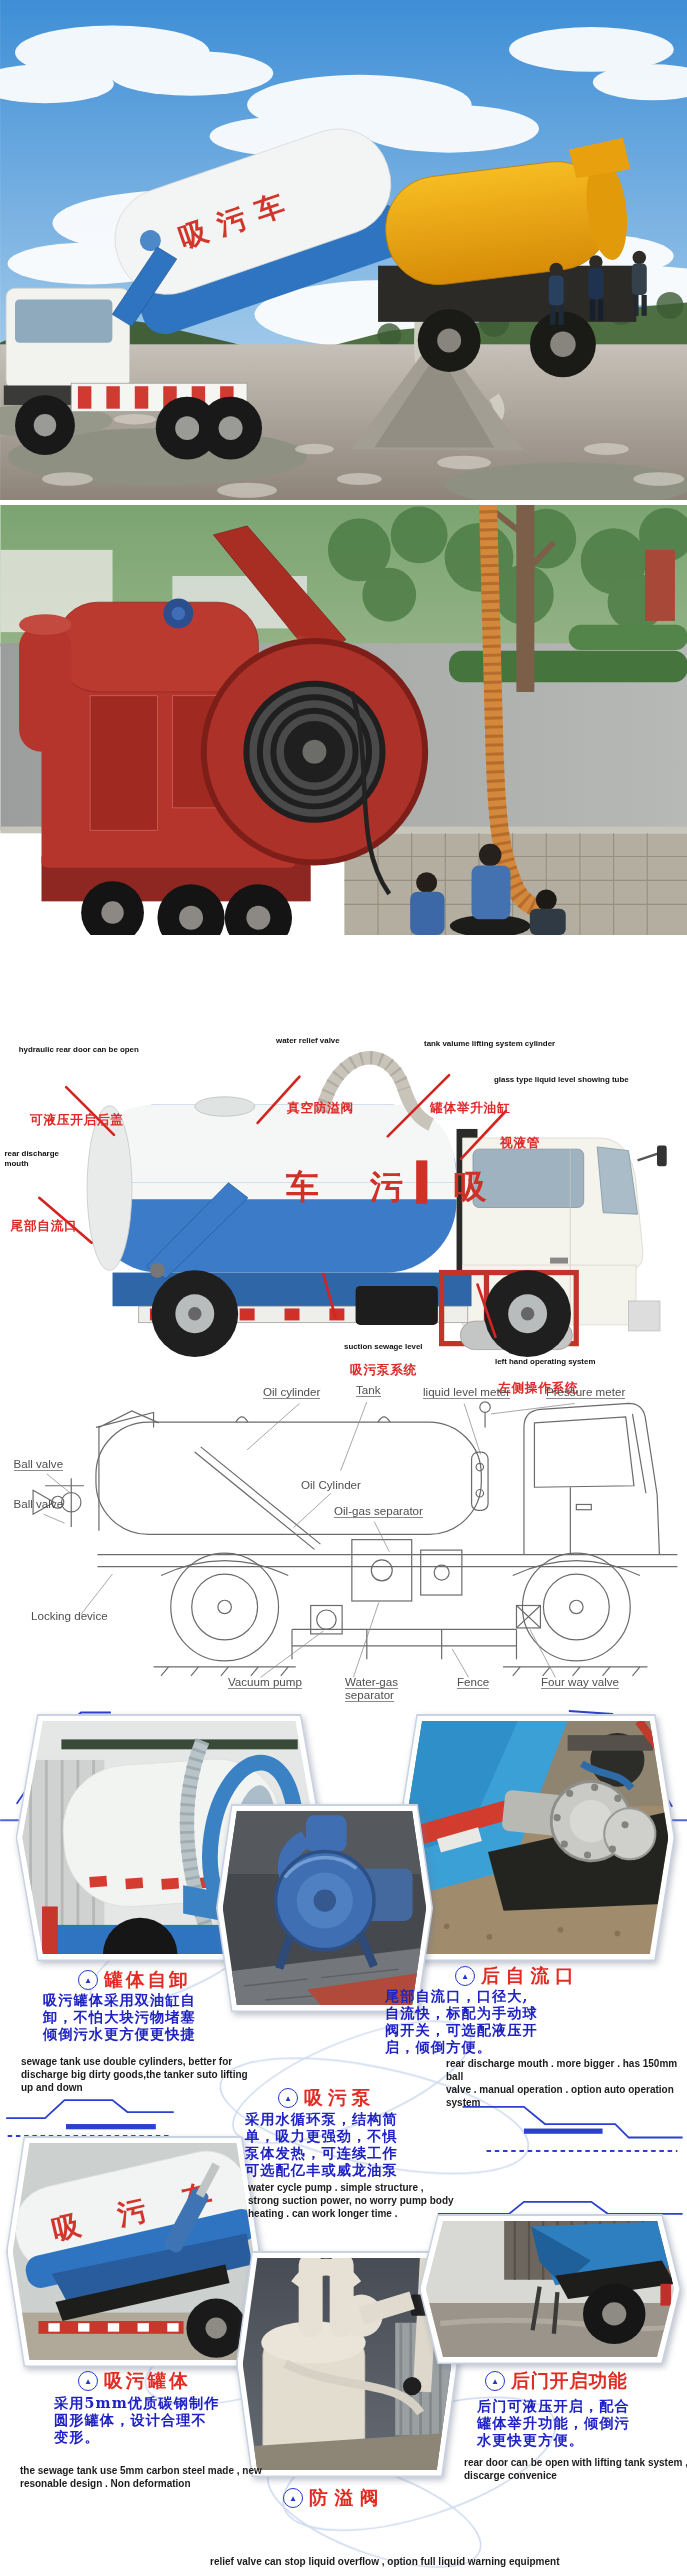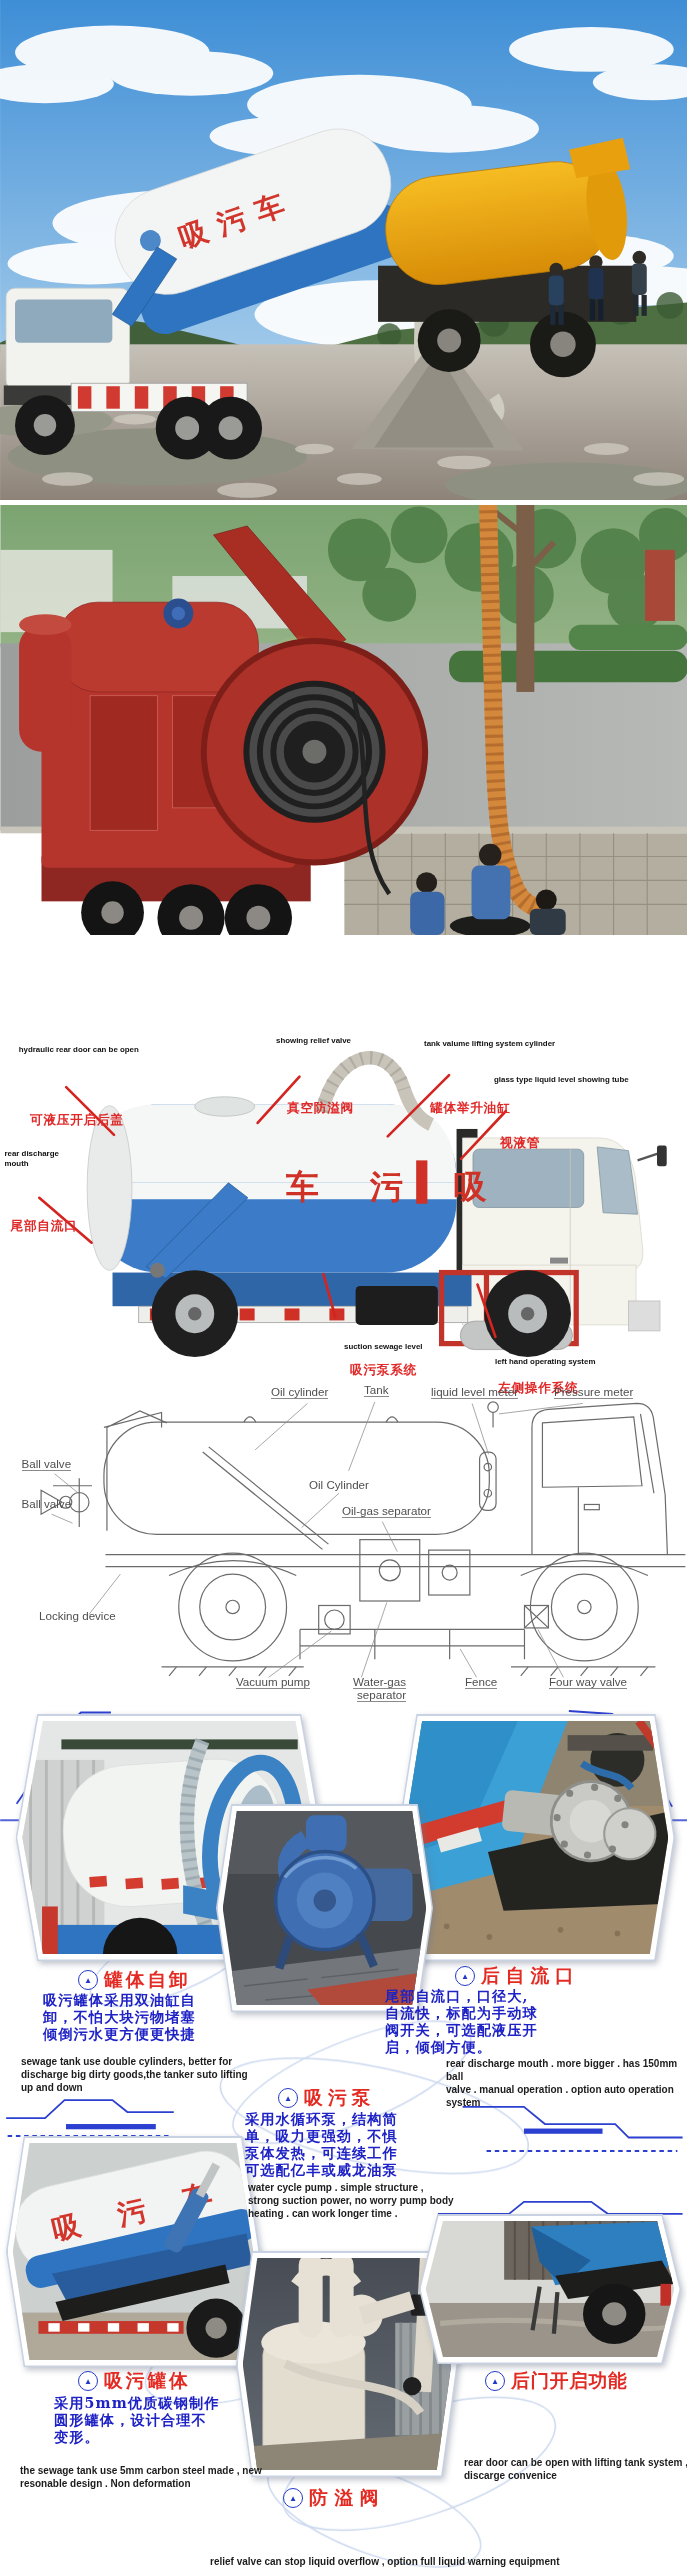--- a/index.html
+++ b/index.html
@@ -309,36 +309,36 @@
         <line x1="400" y1="188" x2="344" y2="250"></line>
         <line x1="600" y1="186" x2="518" y2="268"></line>
         <line x1="676" y1="234" x2="616" y2="298"></line>
         <line x1="52" y1="350" x2="122" y2="410"></line>
         <line x1="448" y1="510" x2="432" y2="452"></line>
         <line x1="662" y1="536" x2="638" y2="466"></line>
       </g>
     </svg>
     <div class="dlab-en" style="left:18.7px;top:109px">hydraulic rear door can be open</div>
     <div class="dlab-zh" style="left:30px;top:133px">可液压开启后盖</div>
-    <div class="dlab-en" style="left:276px;top:100px">showing relief valve</div>
+    <div class="dlab-en" style="left:276px;top:100px">water relief valve</div>
     <div class="dlab-zh" style="left:287px;top:121px">真空防溢阀</div>
     <div class="dlab-en" style="left:424px;top:103px">tank valume lifting system cylinder</div>
     <div class="dlab-zh" style="left:430px;top:121px">罐体举升油缸</div>
     <div class="dlab-en" style="left:494px;top:139px">glass type liquid level showing tube</div>
     <div class="dlab-zh" style="left:500px;top:156px">视液管</div>
     <div class="dlab-en wrap" style="left:4.5px;top:213px;width:71px">rear discharge
 mouth</div>
     <div class="dlab-zh" style="left:10.5px;top:239px">尾部自流口</div>
     <div class="dlab-zh" style="left:350px;top:383px">吸污泵系统</div>
     <div class="dlab-en" style="left:344px;top:406px">suction sewage level</div>
     <div class="dlab-zh" style="left:498px;top:401px">左侧操作系统</div>
     <div class="dlab-en" style="left:495px;top:421px">left hand operating system</div>
   </div>
 
-  <div class="abs" style="left:8px;top:1381px;width:680px;height:327px">
+  <div class="abs" style="left:0;top:1381px;width:680px;height:327px">
     <svg class="abs" style="left:0;top:0" width="688" height="327" viewBox="0 0 919 437">
       <g fill="none" stroke="#6b6b6b" stroke-width="1.6">
         <rect x="128" y="55" width="515" height="150" rx="70"></rect>
         <path d="M315,55 q8,-14 16,0 M505,55 q8,-14 16,0"></path>
         <path d="M132,200 L132,62 L176,40 L212,56 M128,62 L205,42 L205,62"></path>
         <line x1="648" y1="62" x2="648" y2="42"></line>
           <circle cx="648" cy="35" r="7"></circle>
         <rect x="630" y="95" width="22" height="78" rx="9"></rect>
           <circle cx="641" cy="115" r="5"></circle>
           <circle cx="641" cy="150" r="5"></circle>
@@ -396,21 +396,21 @@
     <div class="ldlab" style="left:263px;top:4.5px"><span class="ul">Oil cylinder</span></div>
     <div class="ldlab" style="left:356px;top:3px"><span class="ul">Tank</span></div>
     <div class="ldlab" style="left:423px;top:4.5px"><span class="ul">liquid level meter</span></div>
     <div class="ldlab" style="left:546px;top:5.2px"><span class="ul">Pressure meter</span></div>
     <div class="ldlab" style="left:13.5px;top:77px"><span class="ul">Ball valve</span></div>
     <div class="ldlab" style="left:301px;top:98px"><span>Oil Cylinder</span></div>
     <div class="ldlab" style="left:334px;top:124px"><span class="ul">Oil-gas separator</span></div>
     <div class="ldlab" style="left:13.5px;top:117px"><span>Ball valve</span></div>
     <div class="ldlab" style="left:31px;top:229px"><span>Locking device</span></div>
     <div class="ldlab" style="left:228px;top:295px"><span class="ul">Vacuum pump</span></div>
-    <div class="ldlab" style="left:345px;top:295px;text-align:right"><span class="ul">Water-gas
+    <div class="ldlab" style="left:345px;top:295px;text-align:left"><span class="ul">Water-gas
 separator</span></div>
     <div class="ldlab" style="left:457px;top:295px"><span class="ul">Fence</span></div>
     <div class="ldlab" style="left:541px;top:295px"><span class="ul">Four way valve</span></div>
   </div>
 
   <div class="abs" style="left:0;top:1708px;width:688px;height:868px">
 
     <svg class="abs" style="left:0;top:0;z-index:0" width="688" height="868" viewBox="0 0 919 1160">
       <g fill="none" stroke="#c3d2ec" stroke-width="2" opacity="0.85">
         <ellipse cx="470" cy="500" rx="170" ry="55" transform="rotate(-22 470 500)"></ellipse>
@@ -667,20 +667,23 @@
     <div class="feat-zh" style="left:54px;top:687px">采用5mm优质碳钢制作
 圆形罐体，设计合理不
 变形。</div>
     <div class="feat-en" style="left:20px;top:756px">the sewage tank use 5mm carbon steel made , new
 resonable design . Non deformation</div>
 
     <div class="feat-title" style="left:485px;top:660px">
       <span class="feat-icon">▲</span>
       <span class="txt" style="letter-spacing:0.7px">后门开启功能</span>
     </div>
+    <div class="feat-zh" style="left:477px;top:690px">后门可液压开启，配合
+罐体举升功能，倾倒污
+水更快更方便。</div>
     <div class="feat-en" style="left:464px;top:748px">rear door can be open with lifting tank system ,
 discarge convenice</div>
 
     <div class="feat-title" style="left:283px;top:777px">
       <span class="feat-icon">▲</span>
       <span class="txt" style="letter-spacing:6.7px">防溢阀</span>
     </div>
     <div class="feat-en" style="left:210px;top:847px">relief valve can stop liquid overflow , option full liquid warning equipment</div>
 
   </div>

